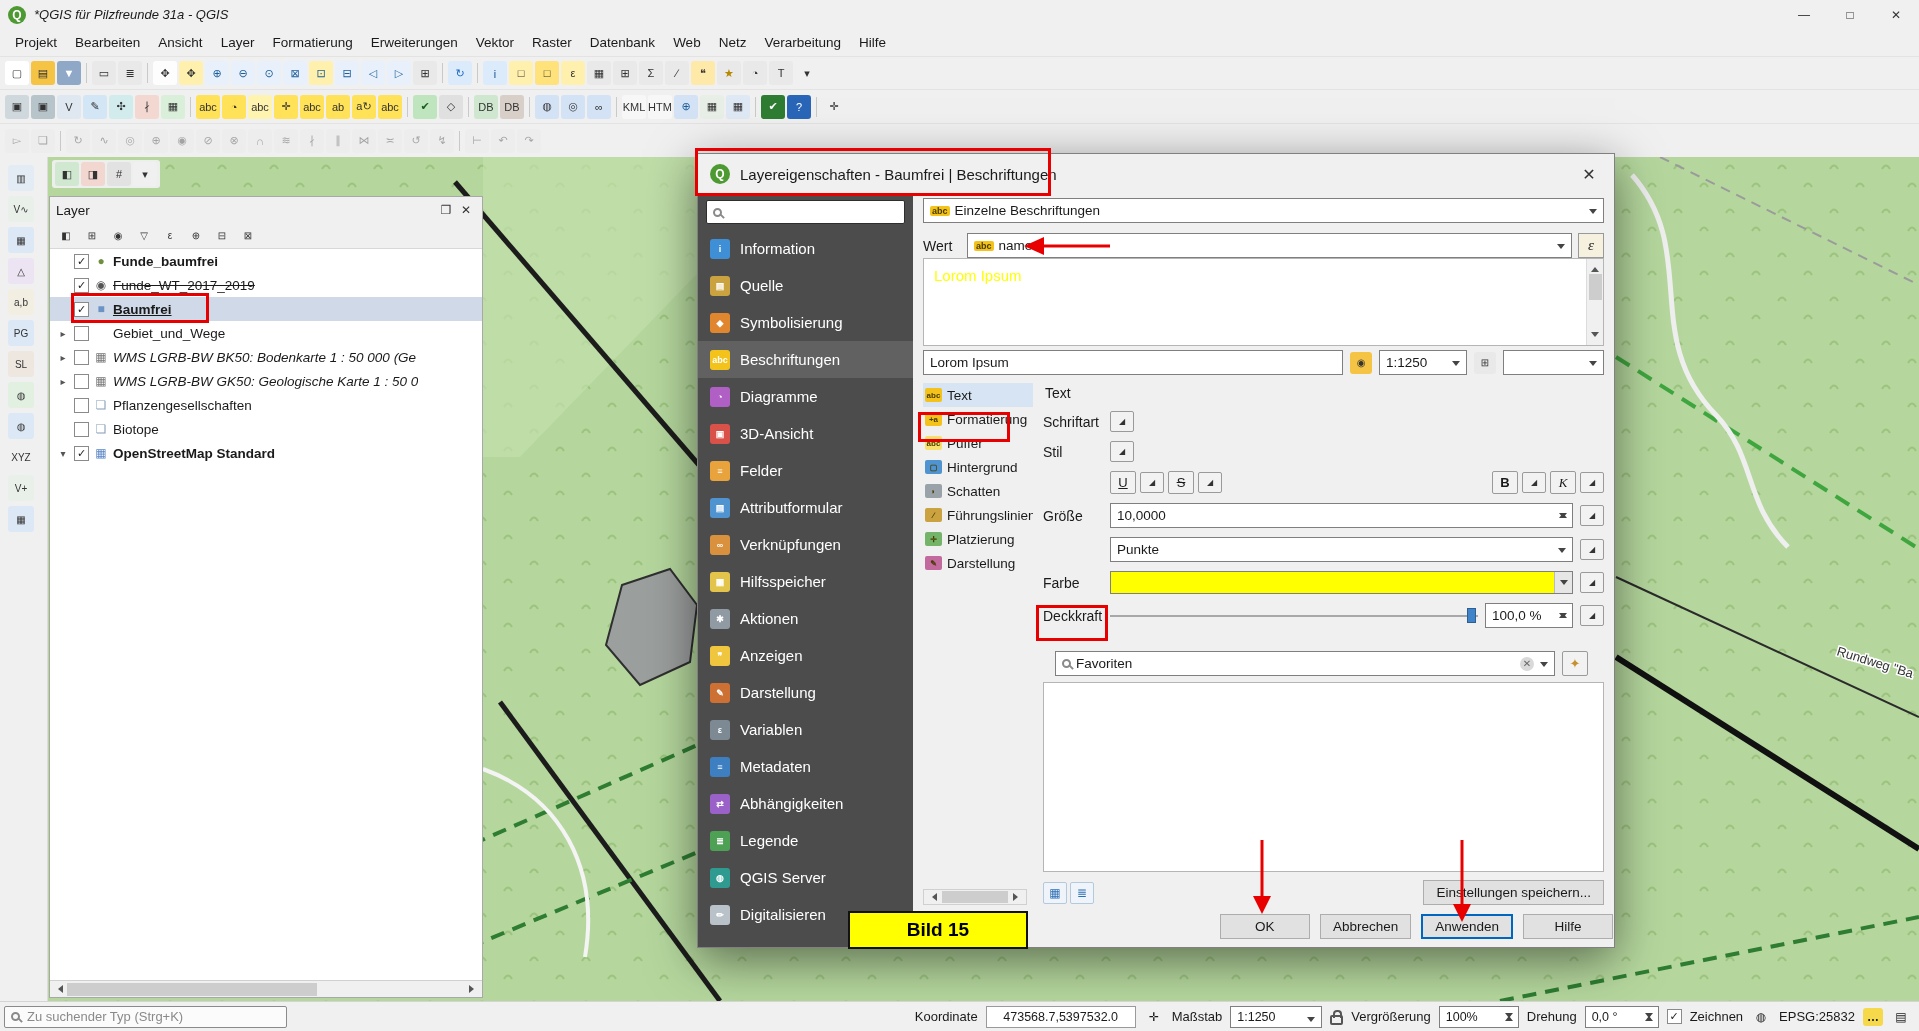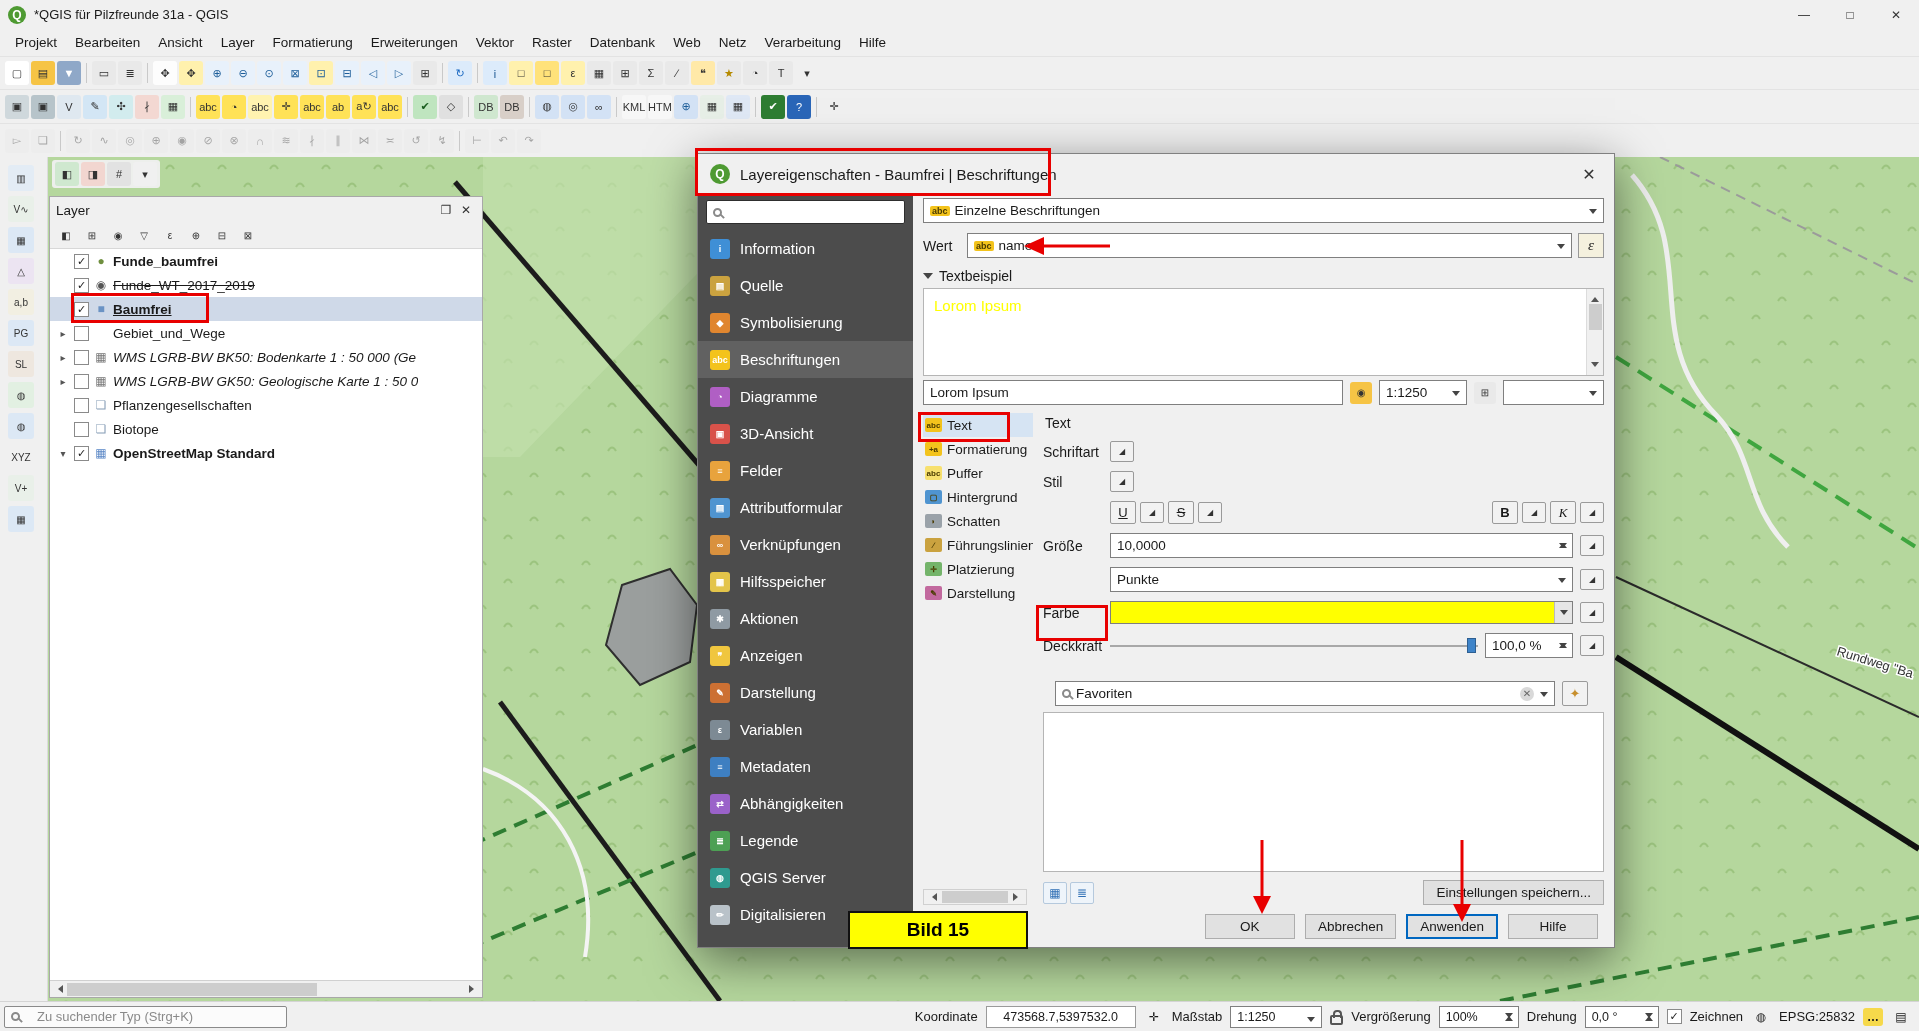--- a/index.html
+++ b/index.html
@@ -4,21 +4,21 @@
 <style>
   *{box-sizing:border-box;margin:0;padding:0;}
   html,body{width:1919px;height:1031px;overflow:hidden;background:#f0f0f0;
     font-family:"Liberation Sans",sans-serif;font-size:13px;color:#1a1a1a;}
   .spacer{flex:1;}
   
   #titlebar{height:29px;display:flex;align-items:center;background:#f0f0f0;padding-left:8px;gap:8px;}
   .qlogo{width:18px;height:18px;border-radius:50%;background:#4e9a32;color:#fff;font-weight:bold;
     font-size:12px;display:flex;align-items:center;justify-content:center;flex:none;}
   .qlogo.small{width:20px;height:20px;}
-  #titlebar .title{font-size:13px;}
+  #titlebar .title{font-size:13px;font-style:italic;}
   .wbtn{width:46px;height:29px;display:flex;align-items:center;justify-content:center;font-size:12px;color:#333;}
   
   #menubar{height:27px;display:flex;align-items:center;padding-left:6px;background:#f0f0f0;}
   .menu-item{padding:4px 9px;font-size:13.5px;}
   
   .tbar{display:flex;align-items:center;padding:2px 4px;background:#f0f0f0;border-top:1px solid #e3e3e3;}
   #tb1{height:33px}#tb2{height:34px}#tb3{height:34px}
   .icon{width:24px;height:24px;margin:0 1px;border-radius:3px;background:#e9e9e9;color:#333;display:flex;
     align-items:center;justify-content:center;font-size:11px;flex:none;overflow:hidden;white-space:nowrap;}
   .icon.small{width:22px;height:22px;font-size:10px;}
@@ -133,33 +133,33 @@
   .clear-x{margin-left:auto;color:#666;font-size:10px;background:#d9d9d9;border-radius:50%;width:14px;height:14px;
     display:flex;align-items:center;justify-content:center;flex:none;}
   .style-btn{width:26px;height:25px;border:1px solid #9a9a9a;background:#f2f2f2;display:flex;align-items:center;
     justify-content:center;font-size:13px;color:#c78f2d;flex:none;border-radius:2px;}
   .style-list{flex:1;background:#fff;border:1px solid #b5b5b5;min-height:110px;}
   .form-bottom{display:flex;align-items:center;margin-top:8px;flex:none;}
   .view-btn{width:24px;height:22px;border:1px solid #b5c9dd;background:#eef4fa;color:#2f6fb5;display:flex;
     align-items:center;justify-content:center;font-size:12px;margin-right:3px;border-radius:2px;}
   .push-btn{height:25px;padding:0 12px;background:#e1e1e1;border:1px solid #adadad;font-size:13.5px;
     display:flex;align-items:center;justify-content:center;}
-  .dlg-actions{position:absolute;right:16px;bottom:8px;display:flex;gap:10px;}
+  .dlg-actions{position:absolute;right:1px;bottom:8px;display:flex;gap:10px;}
   .dlg-actions .push-btn{min-width:90px;}
   .push-btn.default{border:2px solid #0067c0;}
   
   .redbox{position:absolute;border:3px solid #e80000;z-index:65;pointer-events:none;}
   #bild{position:absolute;left:848px;top:911px;width:180px;height:38px;background:#ffff00;border:2px solid #111;
     z-index:68;display:flex;align-items:center;justify-content:center;font-weight:bold;font-size:19px;color:#000;}
   #arrows{position:absolute;inset:0;z-index:70;pointer-events:none;}
   
   #statusbar{position:absolute;left:0;right:0;bottom:0;height:30px;background:#f0f0f0;border-top:1px solid #d4d4d4;
     display:flex;align-items:center;padding:0 8px 0 4px;gap:8px;z-index:50;font-size:13px;}
   .sb-search{width:283px;height:22px;border:1px solid #8a8a8a;background:#fbfbfb;display:flex;align-items:center;
-    gap:17px;padding:0 6px;color:#8a8a8a;border-radius:2px;flex:none;}
+    gap:7px;padding:0 6px;color:#8a8a8a;border-radius:2px;flex:none;}
   .inset{height:22px;background:#fff;border:1px solid #9a9a9a;display:flex;align-items:center;justify-content:center;
     padding:0 6px;font-size:12.5px;}
   .lock{width:13px;height:10px;border:2px solid #555;border-radius:2px;position:relative;margin-top:6px;flex:none;}
   .lock::before{content:"";position:absolute;top:-7px;left:1px;width:5px;height:6px;border:2px solid #555;
     border-bottom:none;border-radius:4px 4px 0 0;}
   .sbicon{width:20px;height:18px;display:flex;align-items:center;justify-content:center;font-size:12px;flex:none;}
   .sbicon.msg{background:#f6d94b;border-radius:3px;font-weight:bold;}
   #statusbar .combo,#statusbar .spin{height:22px;font-size:12.5px;}
 </style>
 </head>
@@ -791,24 +791,20 @@
 
     <div class="row wert-row">
       <span class="lbl" style="width:38px">Wert</span>
       <div class="combo grow">
         <span class="badge-abc">abc</span>
         <span>name</span>
       </div>
       <div class="exp-btn">ε</div>
     </div>
 
-    <div class="sec-head">
-      <span class="tri-dn"></span>
-      <span>Textbeispiel</span>
-    </div>
 
     <div class="preview">
       <div class="ptext">Lorom Ipsum</div>
       <div class="vscroll">
         <span class="tri-up-s"></span>
         <span class="vthumb"></span>
         <span class="sp"></span>
         <span class="tri-dn-s"></span>
       </div>
     </div>

